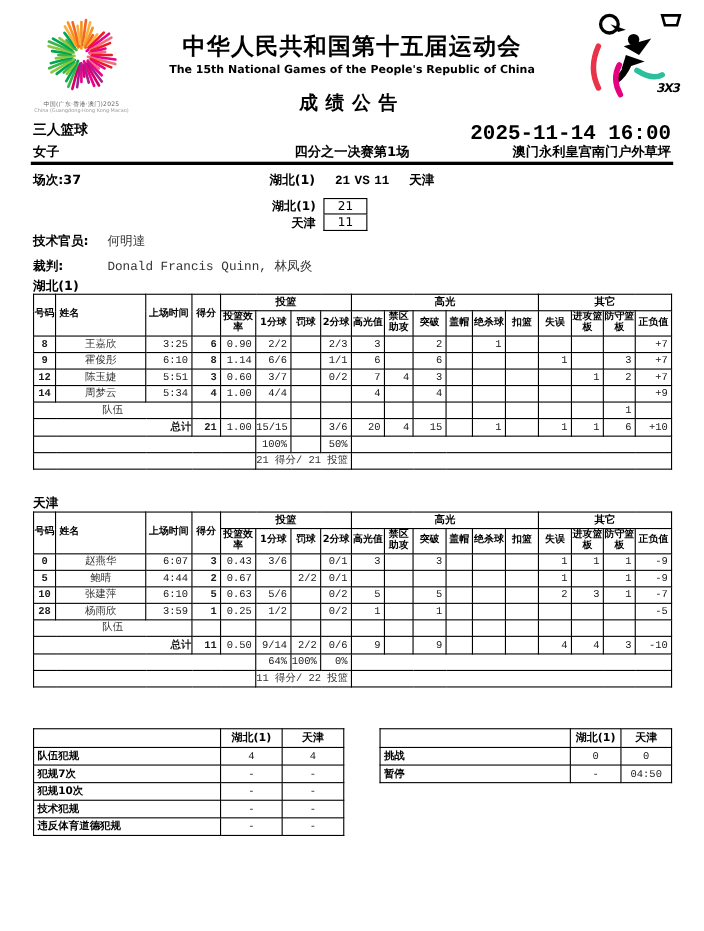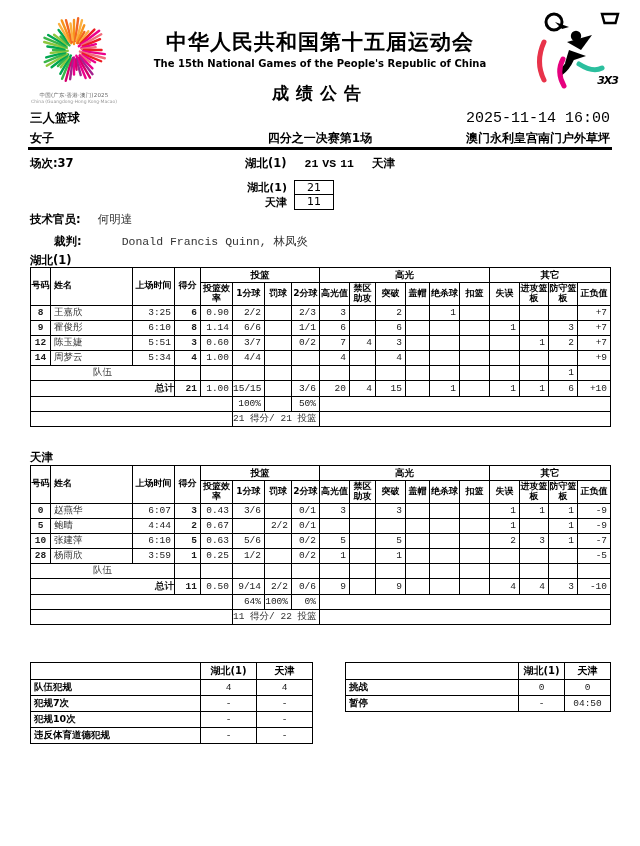--- a/index.html
+++ b/index.html
@@ -17,21 +17,21 @@
   .subtitle{font-size:10px;font-weight:bold;margin-top:2px;}
   .doctype{font-size:17px;font-weight:bold;margin-top:13px;letter-spacing:7px;}
   .logo3x3{position:absolute;right:16px;top:4px;width:102px;height:104px;}
   .l3label{position:absolute;right:6px;top:70px;font-size:11px;font-weight:900;font-style:italic;letter-spacing:-1px;}
   .meta-row{position:absolute;left:30px;right:30px;font-weight:bold;}
   .r1{top:110px;font-size:12.5px;}
   .r2{top:130px;font-size:12px;}
   .meta-left{position:absolute;left:0;}
   .meta-right{position:absolute;right:0;}
   .meta-center{position:absolute;left:0;right:0;text-align:center;}
-  .dt{font-size:15px;font-weight:normal;}
+  .dt{font-size:19px;font-weight:bold;}
   .rule{position:absolute;left:28px;top:147px;width:584px;height:3px;background:#000;}
 
   
   .game-row{position:absolute;left:30px;right:30px;top:156px;font-weight:bold;font-size:11.5px;}
   .centerline{position:absolute;left:0;right:0;text-align:center;}
   .centerline .gap{display:inline-block;width:14px;}
   .scoreboard{position:absolute;left:115px;top:180px;width:220px;}
   .sb-row{display:flex;align-items:stretch;height:15px;}
   .sb-label{width:172px;text-align:right;font-weight:bold;font-size:11px;padding-right:7px;line-height:15px;}
   .sb-box{width:38px;border:1.6px solid #000;text-align:center;font-size:11px;line-height:13px;}
@@ -44,21 +44,21 @@
   
   table.stat{position:absolute;left:30px;width:580px;border-collapse:collapse;table-layout:fixed;}
   table.stat th,table.stat td{border:1px solid #000;overflow:hidden;}
   table.stat{border:1.6px solid #000;}
   table.stat th{font-size:9px;font-weight:bold;line-height:1.1;padding:1px 0;vertical-align:middle;word-break:break-all;margin-top:12px;}
   table.stat th.grp{font-size:9.5px;height:12px;}
   table.stat th.left{text-align:left;padding-left:3px;}
   table.stat td{font-family:"Liberation Mono","DejaVu Sans Mono",monospace;font-size:9.5px;height:14px;
                 text-align:right;padding:0 3px 0 0;white-space:nowrap;color:#1a1a1a;}
   table.stat tr.player-row td.c-name{font-family:Liberation Serif, serif;
-                text-align:left;padding-left:3px;color:#333;}
+                text-align:center;padding-left:3px;color:#333;}
   table.stat td.c-no{text-align:center;font-weight:bold;padding:0;}
   table.stat td.c-pts{font-weight:bold;}
   table.stat td.c-teamlabel{text-align:center;font-family:"DejaVu Sans",sans-serif;color:#333;padding:0;}
   table.stat tr.totals-row td{border-top:1.6px solid #000;}
   table.stat td.c-totlabel{font-family:"DejaVu Sans",sans-serif;font-weight:bold;padding:0;}
   table.stat tr.totals-row{height:16px;}
   table.stat td.c-summary{text-align:center;font-size:9.5px;color:#333;}
   table.stat td.spacer{border-top:1px solid #000;}
 
   
@@ -183,21 +183,21 @@
     <div class="sb-row second">
       <span class="sb-label">天津</span>
       <span class="sb-box">11</span>
     </div>
   </div>
 
   <div class="off-row" style="top:212px;">
     <span class="off-label">技术官员:</span>
     <span class="off-val">何明達</span>
   </div>
-  <div class="off-row" style="top:234px;margin-left:24px;">
+  <div class="off-row" style="top:234px;">
     <span class="off-label">裁判:</span>
     <span class="off-val mono">Donald Francis Quinn, 林凤炎</span>
   </div>
 
   <div class="team-label" style="top:253px;">湖北(1)</div>
   <table class="stat" style="top:267px;">
     <colgroup>
       <col style="width:20px">
         <col style="width:82px">
         <col style="width:42px">
@@ -580,20 +580,25 @@
           <td class="b-label">犯规7次</td>
           <td class="b-val">-</td>
           <td class="b-val">-</td>
         </tr>
         <tr>
           <td class="b-label">犯规10次</td>
           <td class="b-val">-</td>
           <td class="b-val">-</td>
         </tr>
         <tr>
+          <td class="b-label">技术犯规</td>
+          <td class="b-val">-</td>
+          <td class="b-val">-</td>
+        </tr>
+        <tr>
           <td class="b-label">违反体育道德犯规</td>
           <td class="b-val">-</td>
           <td class="b-val">-</td>
         </tr>
       </tbody>
   </table>
 
   <table class="small" id="misc">
     <colgroup>
         <col style="width:173px">

